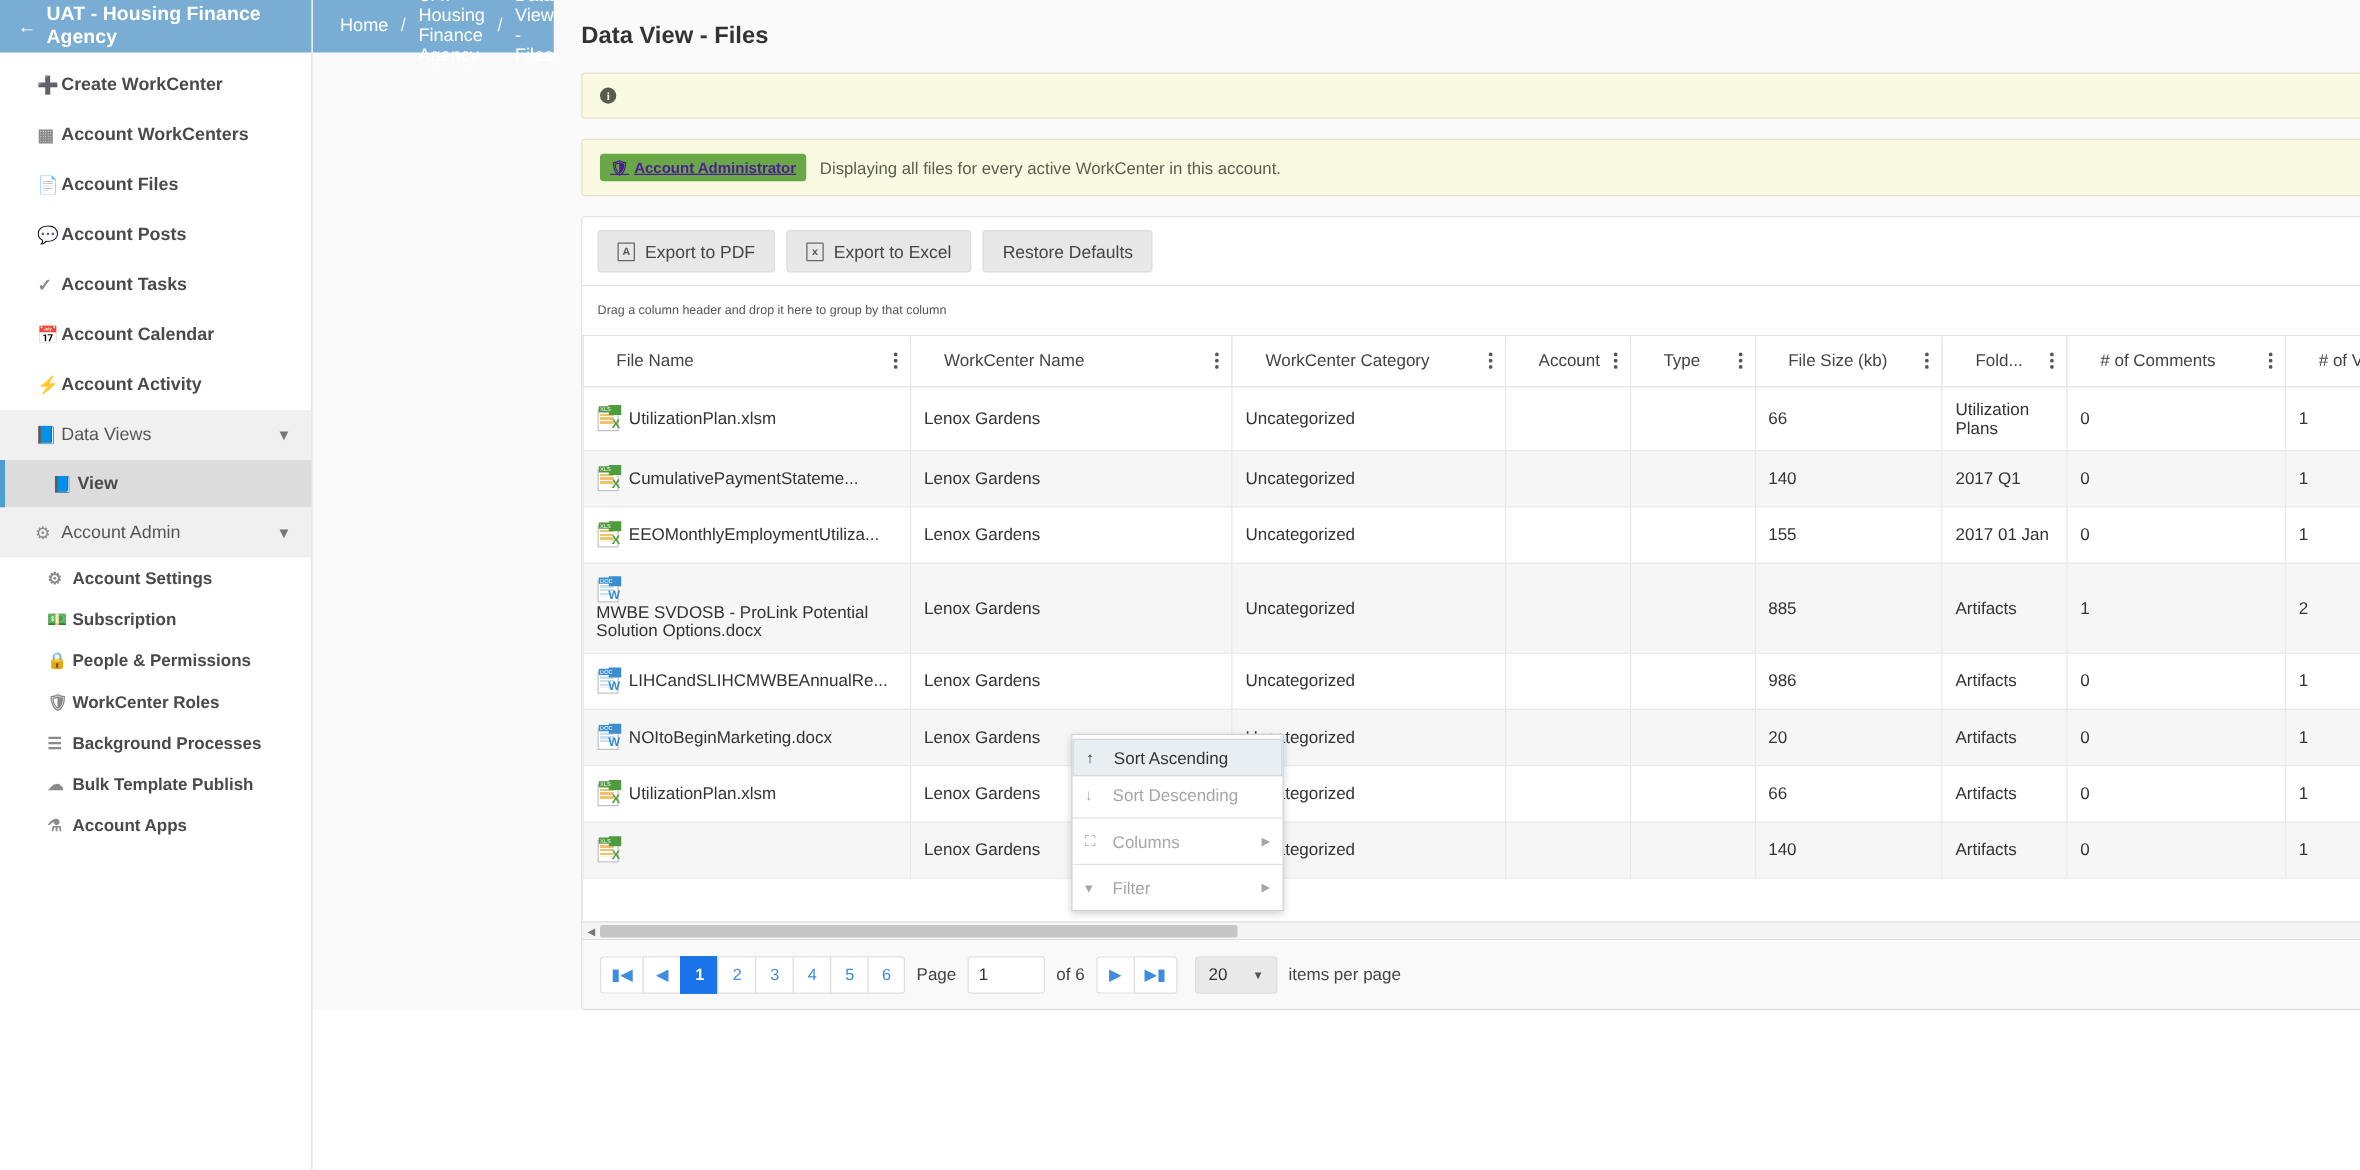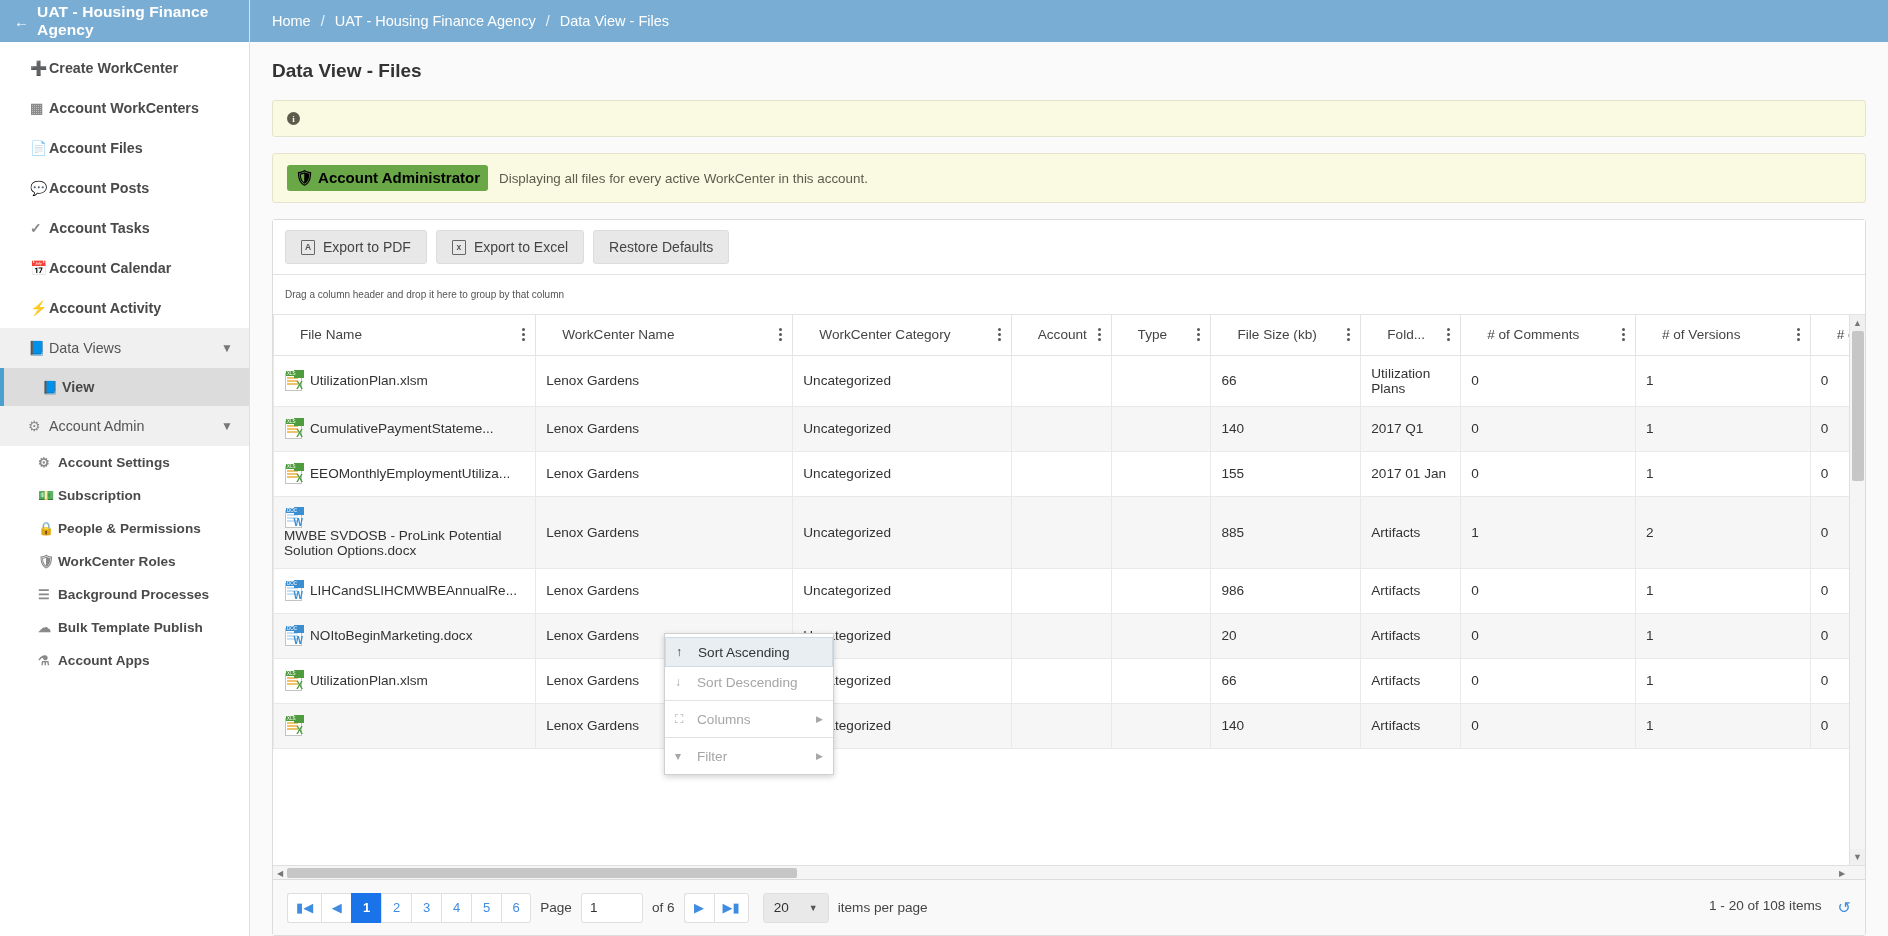--- a/index.html
+++ b/index.html
@@ -40,43 +40,43 @@
   }
   .sb-sub.active { background:#dcdcdc; border-left:4px solid #4a9fd0; padding-left:38px; }
   .sb-sub .ic { width:20px; color:#8a8a8a; font-size:13px; }
   .sb-child {
     display:flex; align-items:center; height:33px; padding-left:38px;
     font-size:13.6px; font-weight:bold; color:#4a4a4a; cursor:pointer;
   }
   .sb-child .ic { width:20px; color:#8a8a8a; font-size:13px; }
 
   
-  .main { flex:1; display:flex; flex-direction:column; background:#fafafa; height:936px; overflow:hidden; }
+  .main { flex:1; display:flex; flex-direction:row; background:#fafafa; height:808px; overflow:hidden; }
   .crumbbar {
     height:42px; background:#7aadd4; color:#fff; display:flex; align-items:center;
     padding-left:22px; font-size:14.5px; flex:0 0 42px;
   }
   .crumbbar a { color:#fff; text-decoration:none; cursor:pointer; }
   .crumbbar .sep { margin:0 10px; opacity:.85; }
   .content { padding: 18px 22px 0 22px; flex:1; display:flex; flex-direction:column; min-height:0; }
   .page-title { font-size:19px; font-weight:bold; color:#333; margin-bottom:18px; }
 
   .alert {
     background:#fafae3; border:1px solid #e4e4cd; border-radius:3px;
     padding:11px 14px; font-size:13.4px; color:#5c5c4d; margin-bottom:16px;
     display:flex; align-items:center;
   }
   .alert .info-ic {
     display:inline-flex; align-items:center; justify-content:center;
     width:13px;height:13px;border-radius:50%; background:#5c5c4d; color:#fafae3;
     font-size:9px; font-weight:bold; font-family:"Liberation Serif", serif; margin-right:7px; flex:0 0 13px;
   }
   .badge-admin {
-    background:#6aa747; color:#000000; font-size:15px; font-weight:bold;
-    padding:4px 8px; border-radius:3px; margin-right:11px; white-space:nowrap;
+    background:#6aa747; color:#4c1d95; font-size:12px; font-weight:bold;
+    padding:4px 8px; border-radius:3px; margin-right:11px; white-space:nowrap;text-decoration:underline;
   }
   .badge-admin .shield { margin-right:4px; }
 
   
   .grid-panel { background:#fff; border:1px solid #dcdcdc; border-radius:3px; display:flex; flex-direction:column; flex:1; min-height:0; }
   .toolbar { padding:10px 12px; border-bottom:1px solid #e3e3e3; display:flex; gap:9px; background:#fff;}
   .tbtn {
     background:#e8e8e8; border:1px solid #dcdcdc; border-radius:3px;
     padding:8px 15px; font-size:14px; color:#444; cursor:pointer;
     display:flex; align-items:center; gap:8px;

